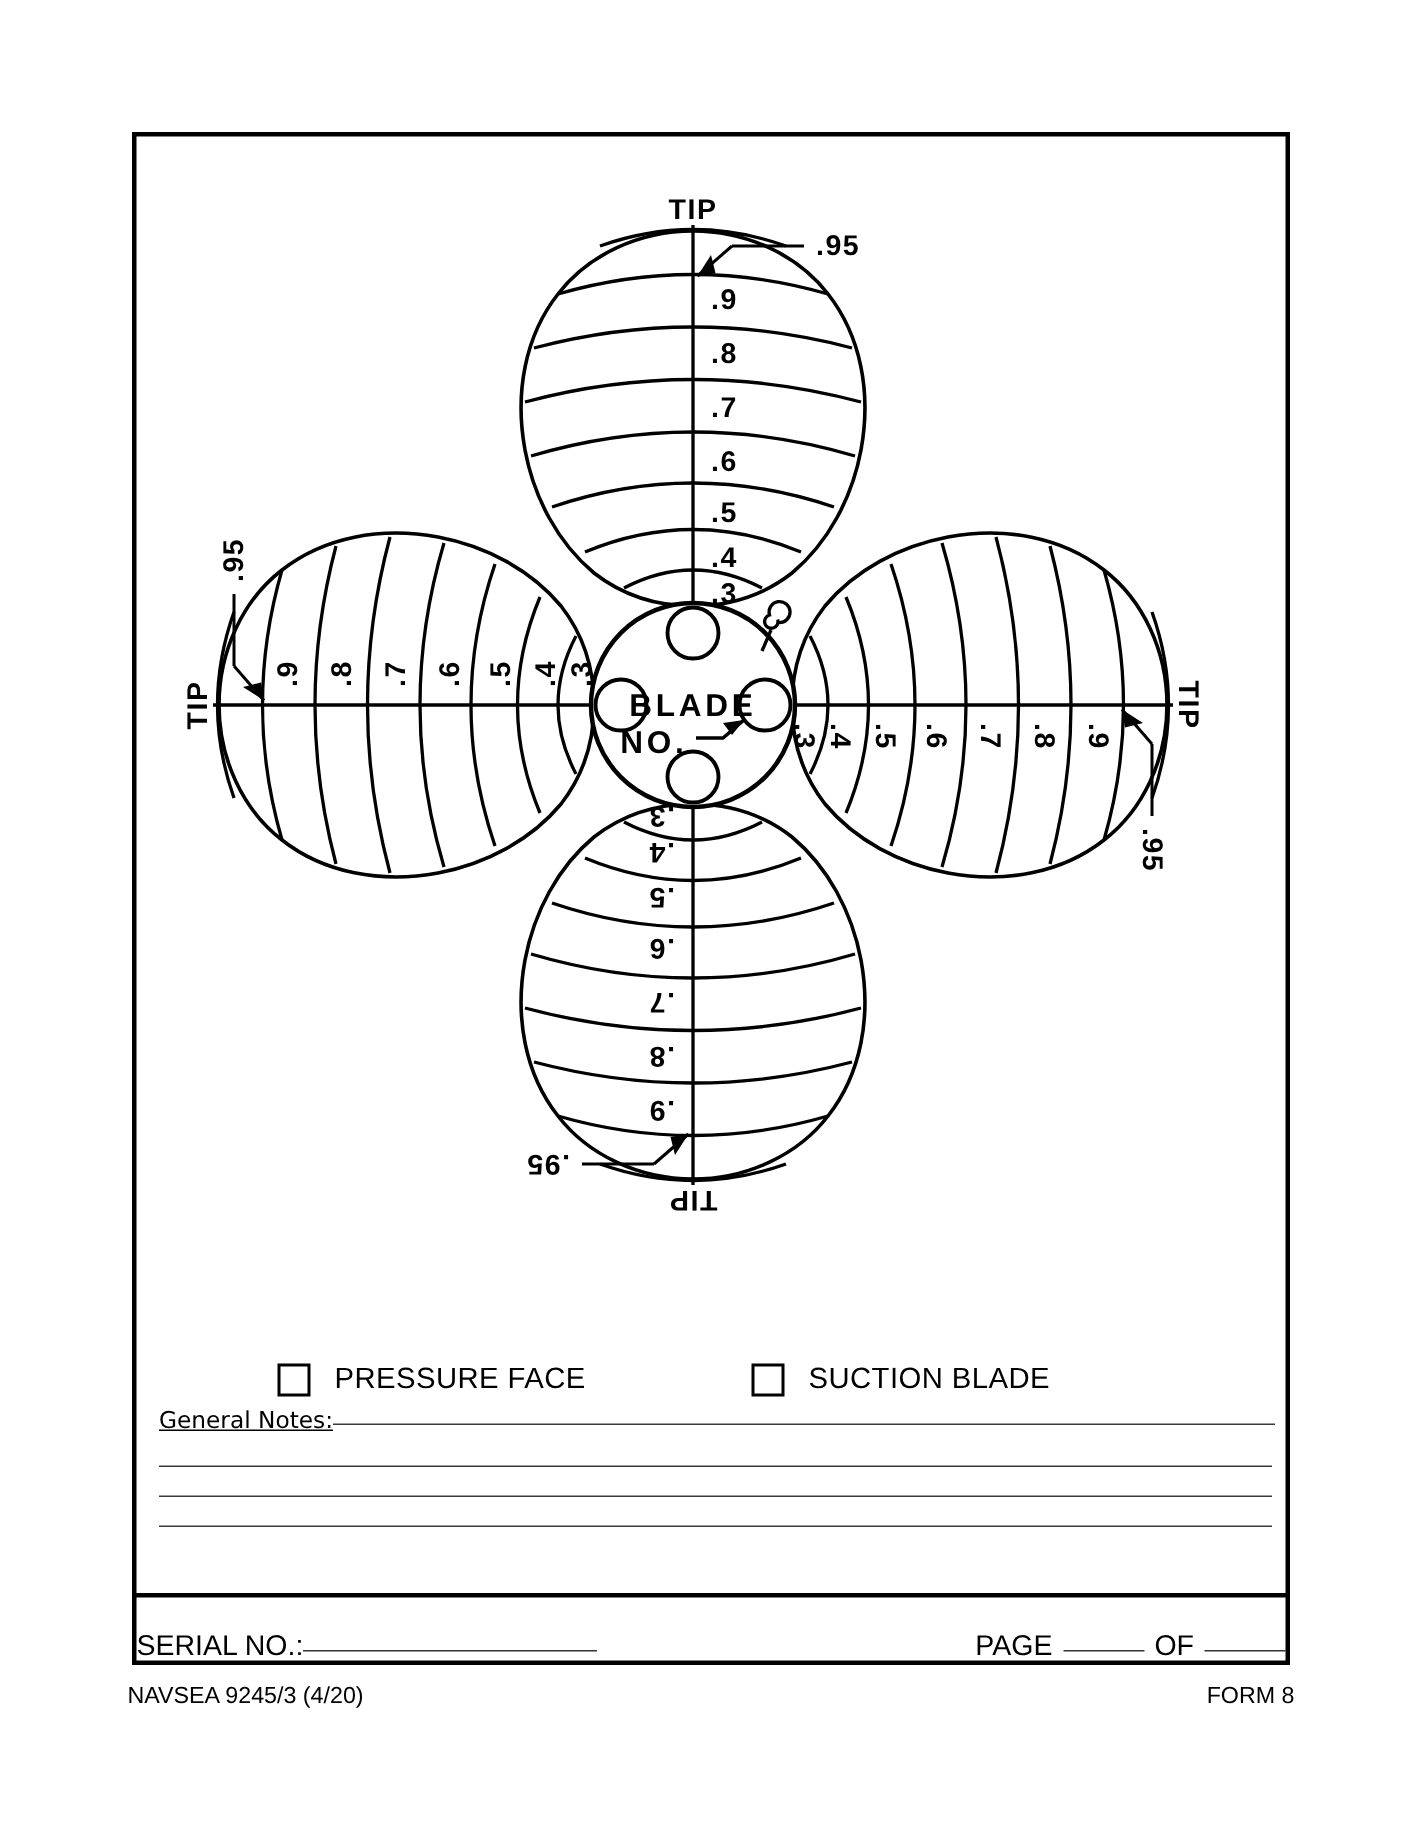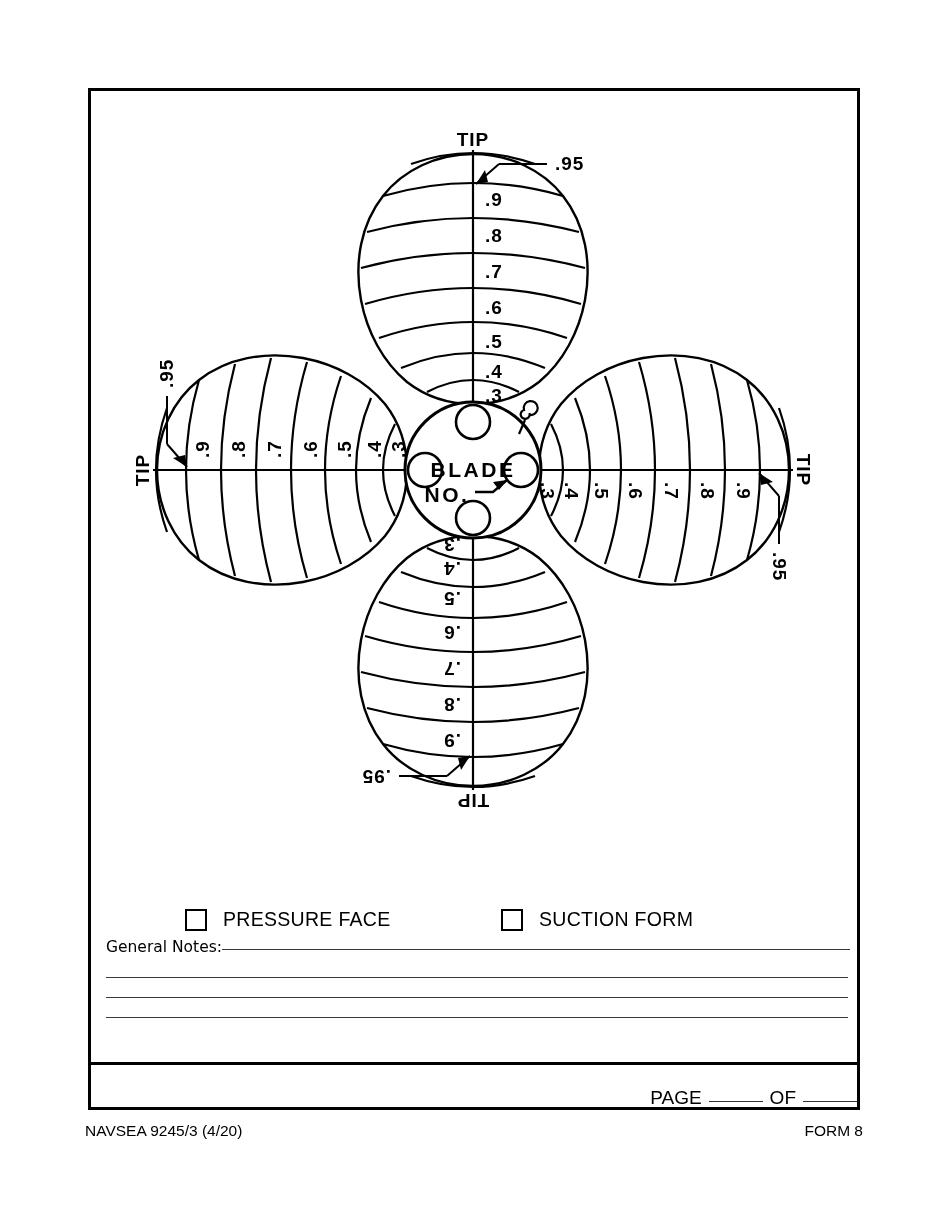--- a/index.html
+++ b/index.html
@@ -33,21 +33,21 @@
     left: 88px;
     top: 1062px;
     width: 772px;
     height: 0;
     border-top: 3px solid #000;
   }
 
   
   #propeller-drawing {
     position: absolute;
-    left: 95px;
+    left: 84px;
     top: 120px;
     width: 760px;
     height: 740px;
   }
   #propeller-drawing svg { display: block; }
 
   
   #face-options {
     position: absolute;
     left: 88px;
@@ -75,20 +75,21 @@
     letter-spacing: 0.3px;
     white-space: nowrap;
   }
 
   
   #general-notes {
     position: absolute;
     left: 106px;
     top: 938px;
     width: 744px;
+    text-decoration: underline;
   }
   #notes-first-row {
     display: flex;
     align-items: baseline;
     white-space: nowrap;
   }
   #notes-label {
     font-size: 15.5px;
     font-family: "DejaVu Sans", sans-serif;
   }
@@ -286,35 +287,39 @@
   </svg>
 </div>
 
 <div id="face-options">
   <div class="face-option" id="option-pressure">
     <span class="face-checkbox"></span>
     <span class="face-label">PRESSURE FACE</span>
   </div>
   <div class="face-option" id="option-suction">
     <span class="face-checkbox"></span>
-    <span class="face-label">SUCTION FORM</span>
+    <span class="face-label">SUCTION BLADE</span>
   </div>
 </div>
 
 <div id="general-notes">
   <div id="notes-first-row">
     <span id="notes-label">General Notes:</span>
     <span class="notes-rule"></span>
   </div>
   <div class="notes-line" id="notes-line-1"></div>
   <div class="notes-line"></div>
   <div class="notes-line"></div>
 </div>
 
 <div id="serial-band">
+  <div id="serial-group">
+    <span id="serial-label">SERIAL NO.:</span>
+    <span id="serial-rule"></span>
+  </div>
   <div id="page-group">
     <span id="page-label">PAGE</span>
     <span class="page-rule"></span>
     <span id="of-label">OF</span>
     <span class="page-rule"></span>
   </div>
 </div>
 
 <div id="form-codes">
   <span>NAVSEA 9245/3 (4/20)</span>

